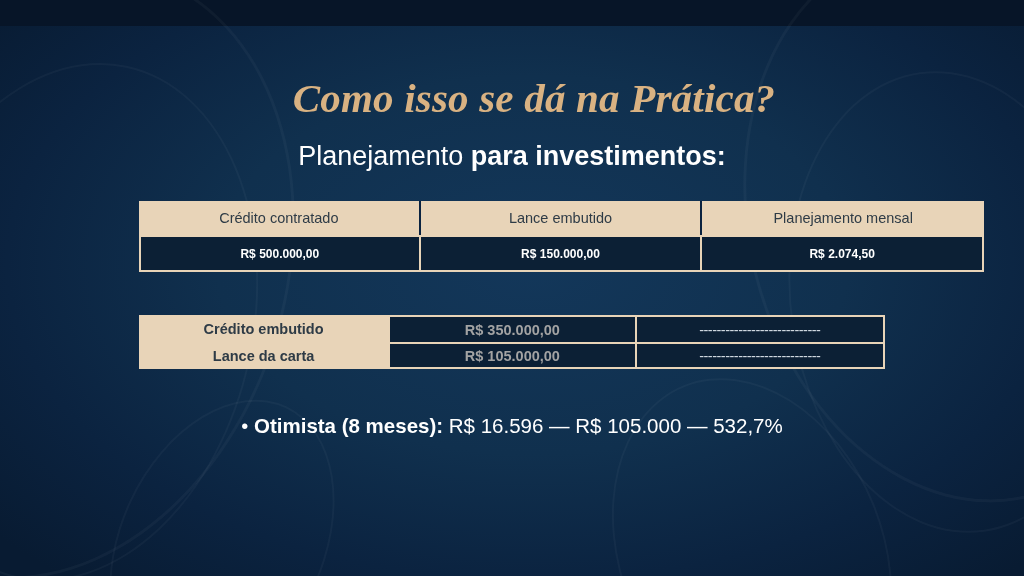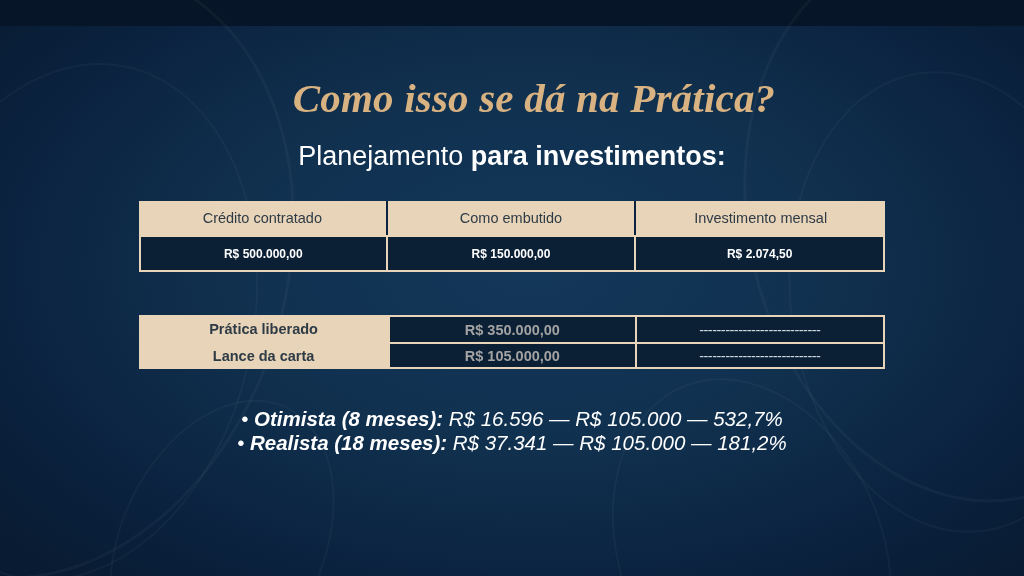--- a/index.html
+++ b/index.html
@@ -68,21 +68,21 @@
     font-weight: 400;
     color: #ffffff;
   }
   .subtitle b { font-weight: bold; }
 
   
   .table1 {
     position: absolute;
     left: 139px;
     top: 201px;
-    width: 746px;
+    width: 845px;
     border-collapse: separate;
     border-spacing: 0;
   }
   .table1 th, .table1 td {
     width: 33.333%;
     height: 34px;
     text-align: center;
     vertical-align: middle;
     box-sizing: border-box;
   }
@@ -155,24 +155,23 @@
   
   .bullets {
     position: absolute;
     top: 407px;
     left: 0;
     width: 100%;
     text-align: center;
   }
   .bullet {
     font-size: 20.5px;
-    line-height: 23px;
+    line-height: 37px;
     color: #ffffff;
     white-space: nowrap;
-    font-style: italic;
   }
   .bullet .dot { font-size: 20px; }
   .bullet .name { font-weight: bold; }
 </style>
 </head>
 <body>
 
 <div id="slide">
 
   <div class="bg-dark-top"></div>
@@ -186,45 +185,44 @@
   <div class="content">
 
     <div class="title">Como isso se dá na Prática?</div>
 
     <div class="subtitle"><span>Planejamento </span><b>para investimentos:</b></div>
 
     <table class="table1">
       <tbody>
           <tr>
         <th>Crédito contratado</th>
-        <th>Como embutido</th>
-        <th>Investimento mensal</th>
+        <th>Lance embutido</th>
+        <th>Planejamento mensal</th>
       </tr>
       <tr>
         <td>R$ 500.000,00</td>
         <td>R$ 150.000,00</td>
         <td>R$ 2.074,50</td>
       </tr>
     </tbody>
       </table>
 
     <table class="table2">
       <tbody>
           <tr>
-        <td class="lbl">Prática liberado</td>
+        <td class="lbl">Crédito embutido</td>
         <td class="val">R$ 350.000,00</td>
         <td class="dash">----------------------------</td>
       </tr>
       <tr>
         <td class="lbl">Lance da carta</td>
         <td class="val">R$ 105.000,00</td>
         <td class="dash">----------------------------</td>
       </tr>
     </tbody>
       </table>
 
     <div class="bullets">
       <div class="bullet"><span class="dot">•</span> <span class="name">Otimista (8 meses):</span><span> R$ 16.596 — R$ 105.000 — 532,7%</span></div>
-      <div class="bullet"><span class="dot">•</span> <span class="name">Realista (18 meses):</span><span> R$ 37.341 — R$ 105.000 — 181,2%</span></div>
     </div>
 
   </div>
 </div>
 
 </body></html>

